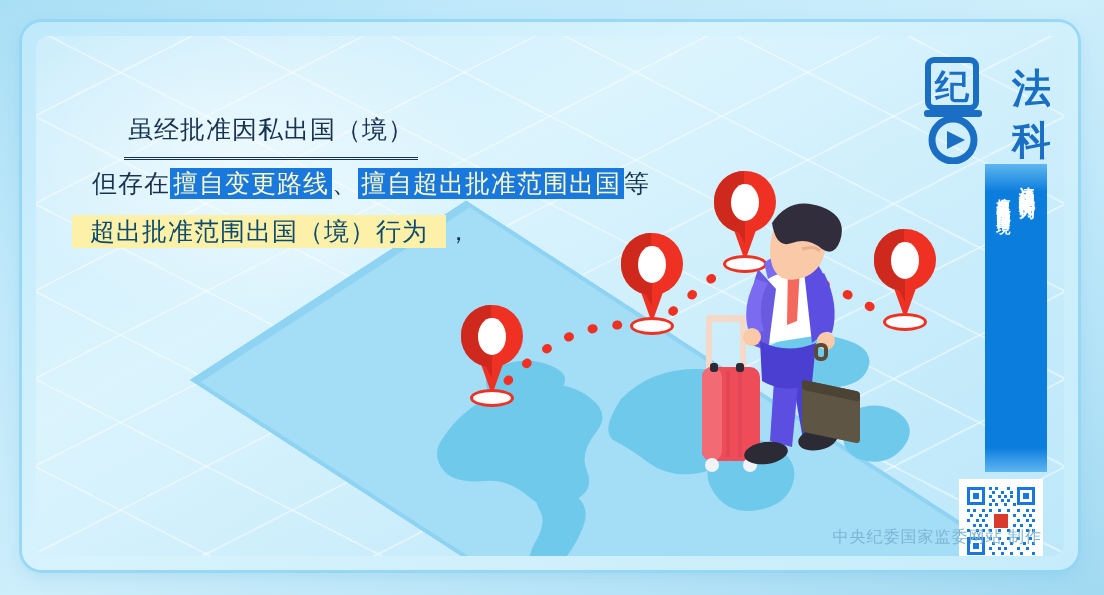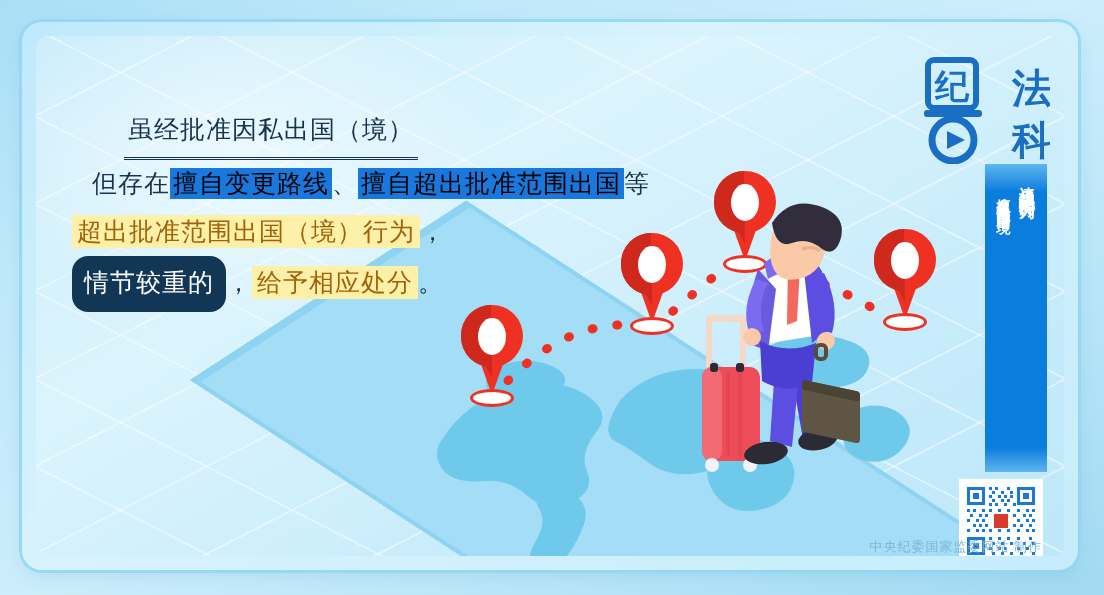--- a/index.html
+++ b/index.html
@@ -31,22 +31,22 @@
     opacity:.85;}
   .glow-tl{position:absolute;left:-60px;top:-40px;width:520px;height:320px;
     background:radial-gradient(ellipse at center, rgba(255,255,255,.55), rgba(255,255,255,0) 70%);}
 
   
   .copy{position:absolute;left:36px;top:70px;width:620px;z-index:22;}
   .ln{font-size:25px;line-height:48px;color:#16324f;letter-spacing:1px;white-space:nowrap;
     font-family:"Liberation Serif","DejaVu Serif",serif;font-weight:400;}
   .ln .pad{padding-left:20px;}
   .u-double{display:inline-block;border-bottom:3px double #16324f;padding:0 4px 3px 4px;margin-left:32px;}
-  .hl-blue{background:#1878dd;color:#000000;padding:2px 3px;font-weight:500;}
-  .hl-yellow{background:#fdf0a8;color:#a16207;padding:3px 5px;}
+  .hl-blue{background:#1878dd;color:#fef9c3;padding:2px 3px;font-weight:500;}
+  .hl-yellow{background:#fdf0a8;color:#0c4a6e;padding:3px 18px;}
   .badge-dark{display:inline-block;background:#123756;color:#fff;border-radius:16px;
     padding:3px 12px 5px 12px;font-weight:500;}
 
   
   .mapwrap{position:absolute;left:255px;top:105px;width:720px;height:440px;z-index:10;}
   .map-plane{position:absolute;left:40px;top:60px;width:520px;height:520px;
     background:#a3ddf6;
     transform:rotate(45deg) skew(-12deg,-12deg) scale(1.18,.62);
     transform-origin:50% 50%;
     box-shadow:inset 0 0 0 7px #8fd3f2;}
@@ -77,21 +77,21 @@
     background:linear-gradient(180deg,#5fb6ef 0%,#0b7ddd 9%,#0b7ddd 92%,#5fb6ef 100%);
     display:flex;flex-direction:row-reverse;justify-content:center;gap:4px;padding-top:10px;
     box-sizing:border-box;}
   .vcol{writing-mode:vertical-rl;text-orientation:upright;color:#fff;font-weight:700;
     font-size:16px;line-height:21px;letter-spacing:2px;
     font-family:"Liberation Serif","DejaVu Serif",serif;}
   .vcol.small{font-size:14px;line-height:19px;padding-top:12px;}
 
   .qr{position:absolute;right:21px;top:443px;width:84px;height:84px;background:#fff;
     padding:4px;box-sizing:border-box;z-index:40;}
-  .credit{position:absolute;right:22px;bottom:0;font-size:13px;color:#7fb5d4;
+  .credit{position:absolute;right:22px;bottom:8px;font-size:16px;color:#7fb5d4;
     letter-spacing:1px;z-index:40;font-family:"Liberation Sans",sans-serif;}
 </style>
 </head>
 <body>
 
 <div id="stage">
 
   <div class="frame-outer"></div>
 
   <div class="frame-inner">
@@ -210,23 +210,20 @@
 
     <div class="copy">
       <div class="ln">
         <span class="pad"></span><span class="u-double">虽经批准因私出国（境）</span>
       </div>
       <div class="ln">
         <span class="pad"></span><span>但存在</span><span class="hl-blue">擅自变更路线</span><span>、</span><span class="hl-blue">擅自超出批准范围出国</span><span>等</span>
       </div>
       <div class="ln">
         <span class="hl-yellow">超出批准范围出国（境）行为</span><span>，</span>
-      </div>
-      <div class="ln">
-        <span class="badge-dark">情节较重的</span><span>，</span><span class="hl-yellow">给予相应处分</span><span>。</span>
       </div>
     </div>
 
     <svg class="logo" viewBox="0 0 130 110">
       <rect x="8" y="6" width="48" height="48" rx="6" fill="none" stroke="#1a6fc4" stroke-width="6"></rect>
       <text x="32" y="44" font-size="34" font-weight="700" fill="#1a6fc4" text-anchor="middle" font-family="'Liberation Serif',serif">纪</text>
       <rect x="4" y="56" width="58" height="7" rx="3" fill="#1a6fc4"></rect>
       <circle cx="33" cy="86" r="21" fill="none" stroke="#1a6fc4" stroke-width="7"></circle>
       <path d="M27 77 l18 9 l-18 9 z" fill="#1a6fc4"></path>
       <text x="92" y="48" font-size="40" font-weight="700" fill="#1a6fc4" font-family="'Liberation Serif',serif">法</text>

